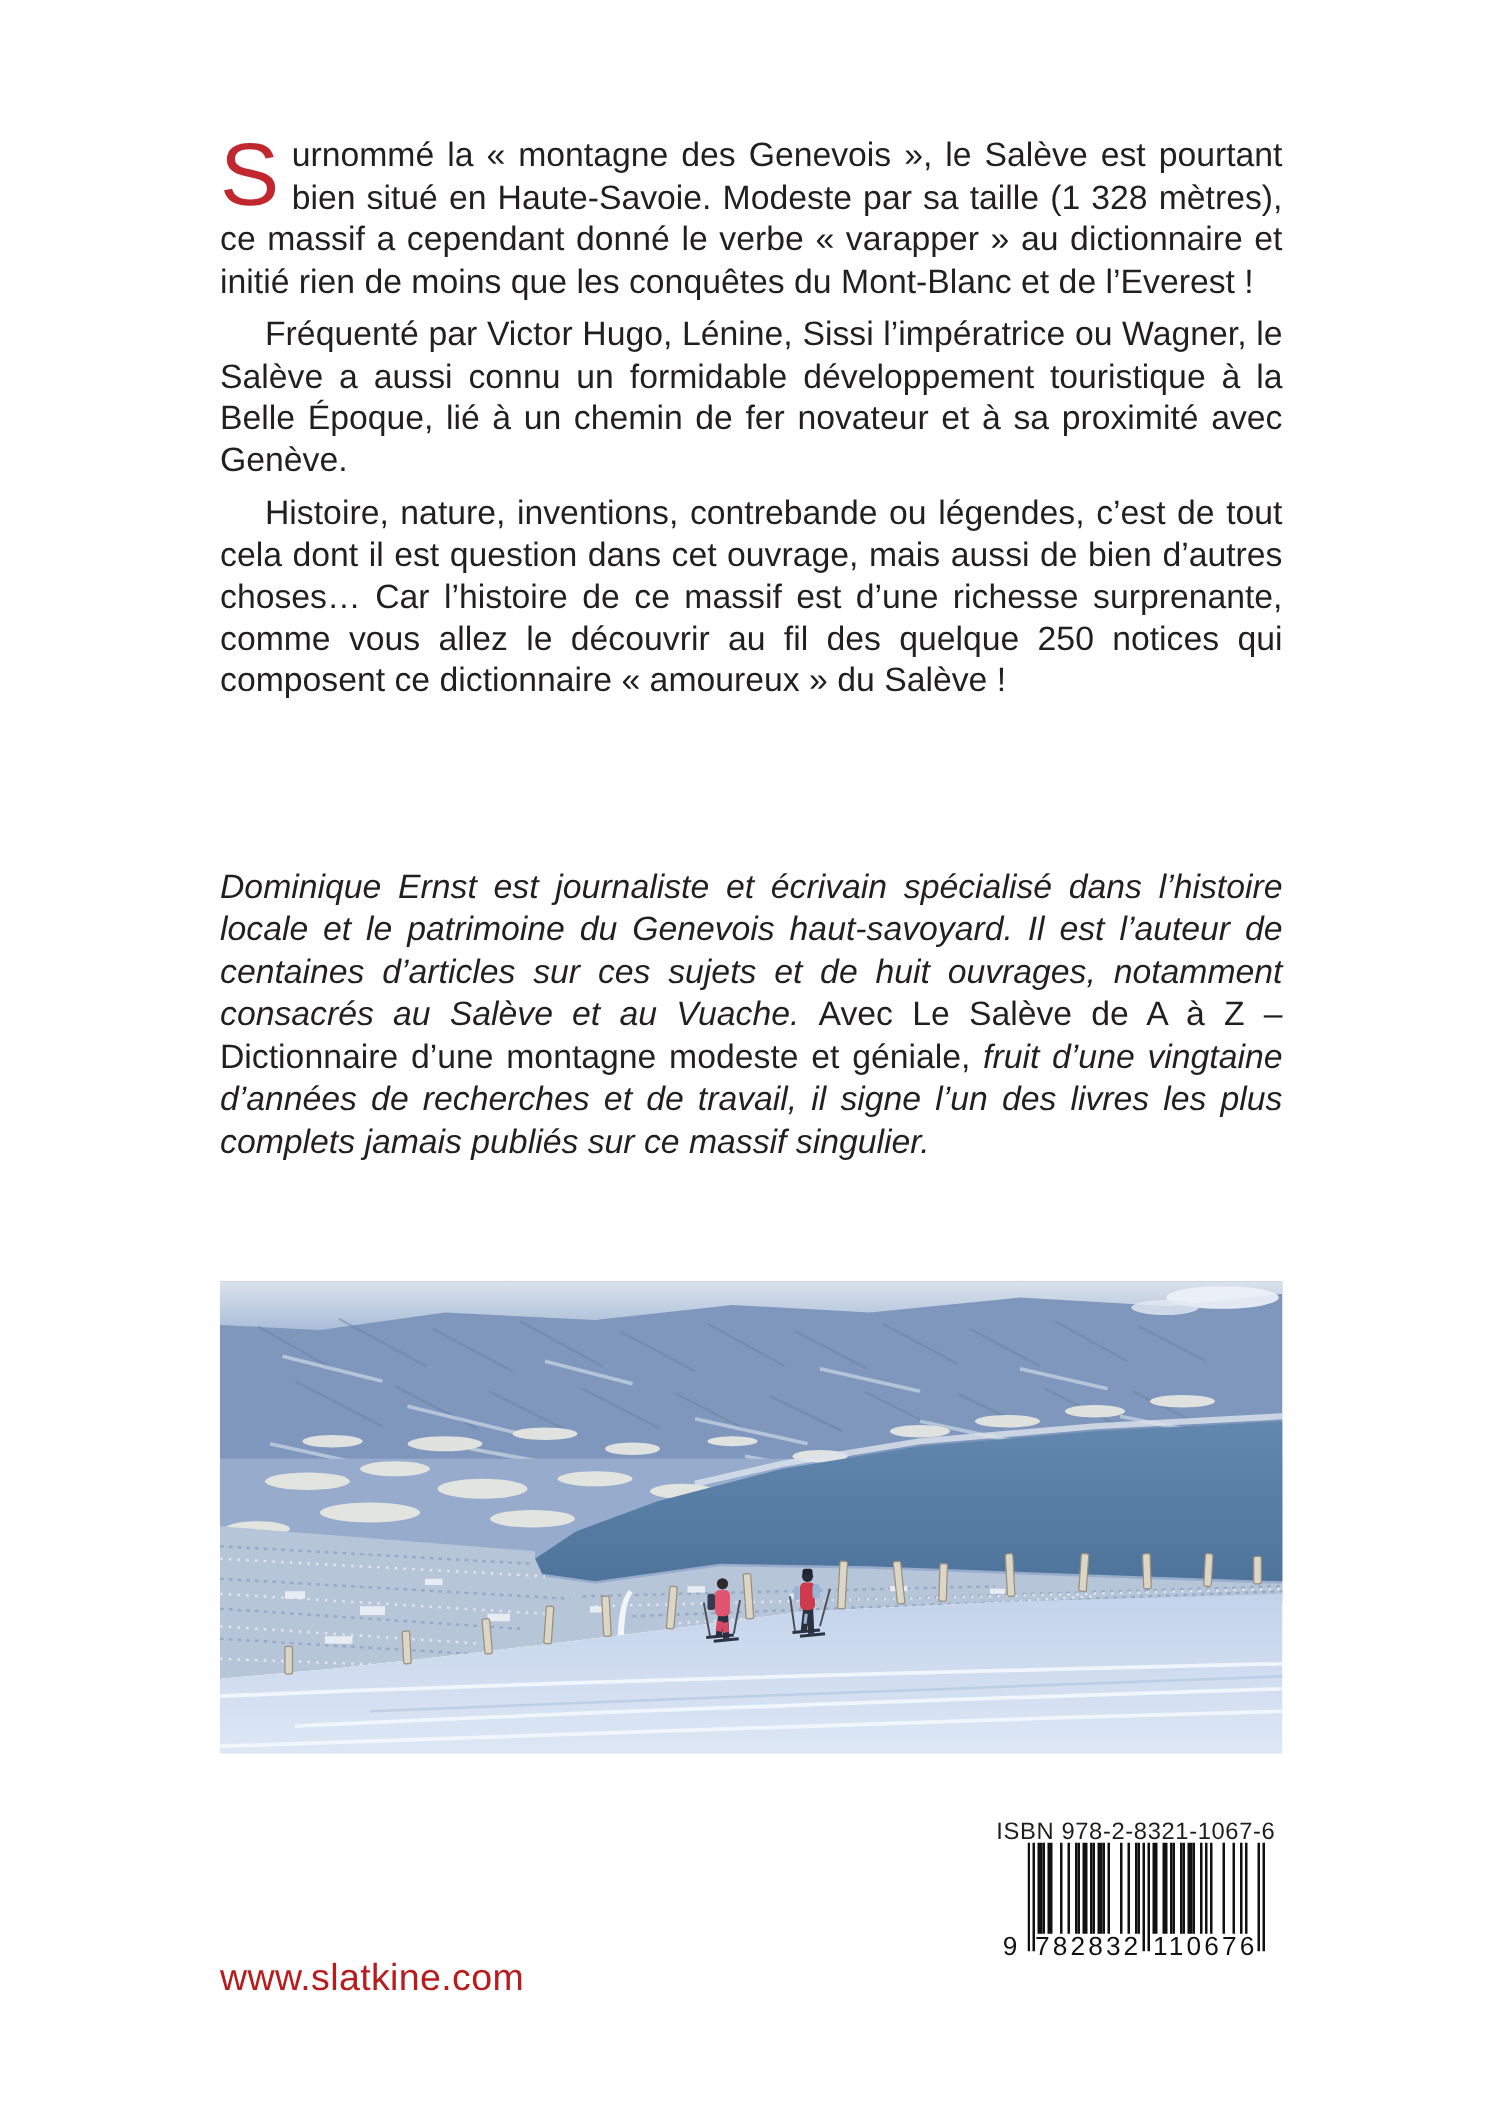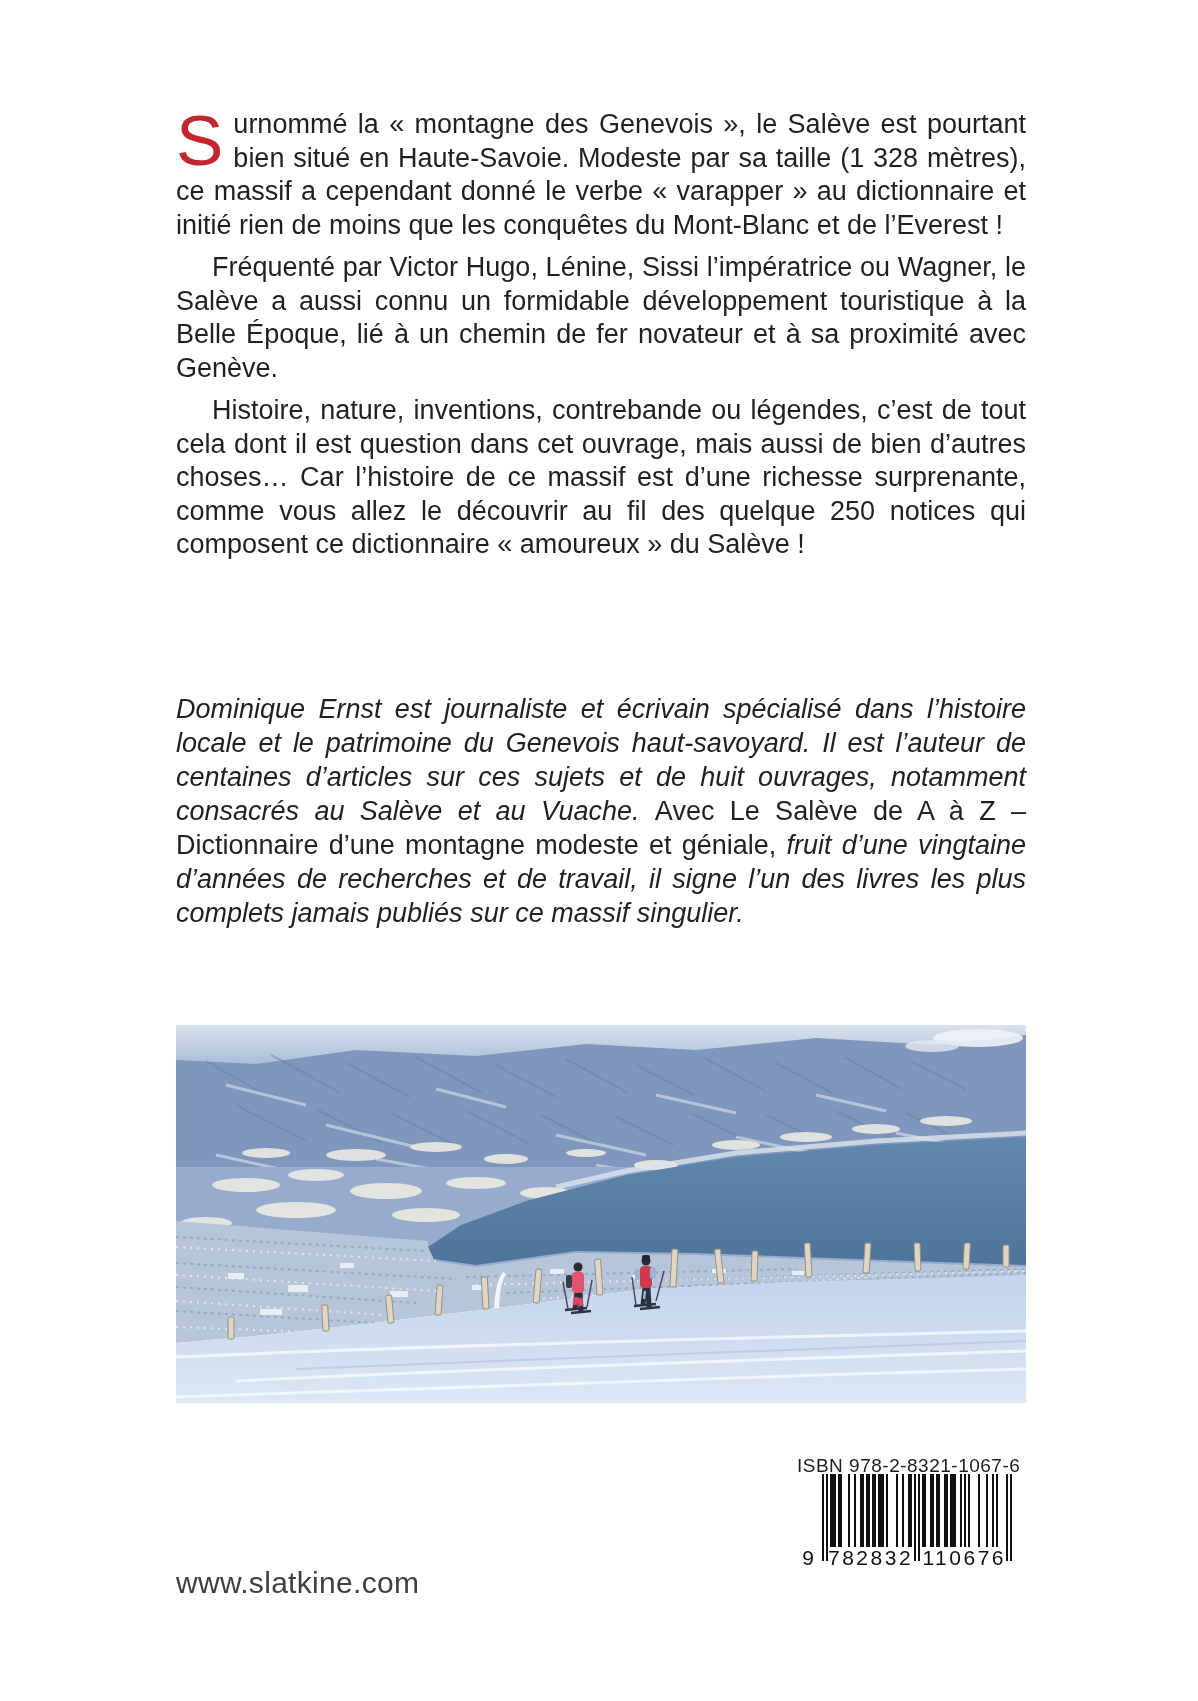--- a/index.html
+++ b/index.html
@@ -277,15 +277,15 @@
         <rect x="170" y="0" width="2" height="73" fill="#111"></rect>
         <rect x="174" y="0" width="2" height="73" fill="#111"></rect>
         <rect x="184" y="0" width="2" height="87" fill="#111"></rect>
         <rect x="188" y="0" width="2" height="87" fill="#111"></rect>
       </svg>
     <span class="bc-digit d9">9</span>
     <span class="bc-digit g1">782832</span>
     <span class="bc-digit g2">110676</span>
   </div>
 
-  <a class="site" href="#" style="color: #404040;">www.slatkine.com</a>
+  <a class="site" href="#" style="color: #b91c1c;">www.slatkine.com</a>
 
 </div>
 
 </body></html>

